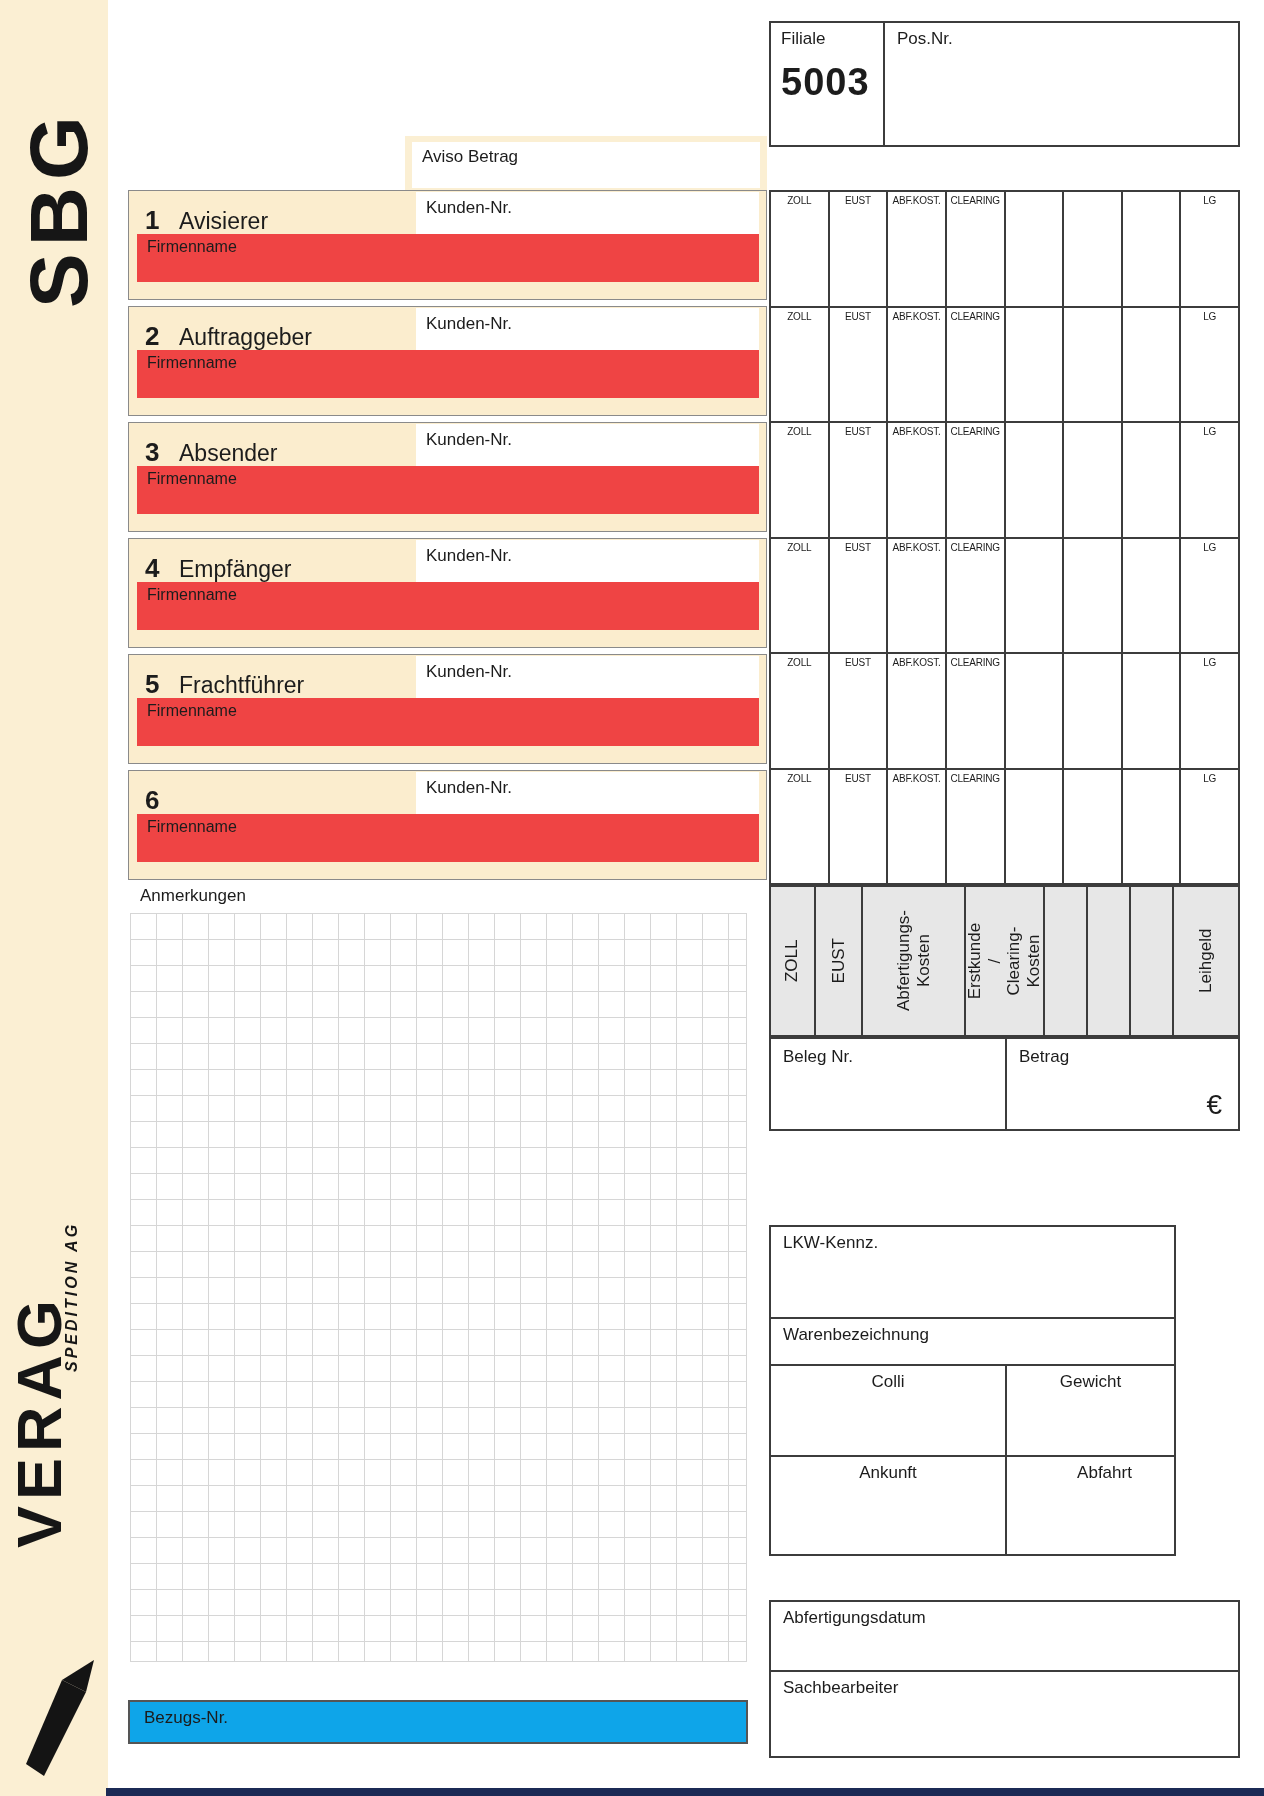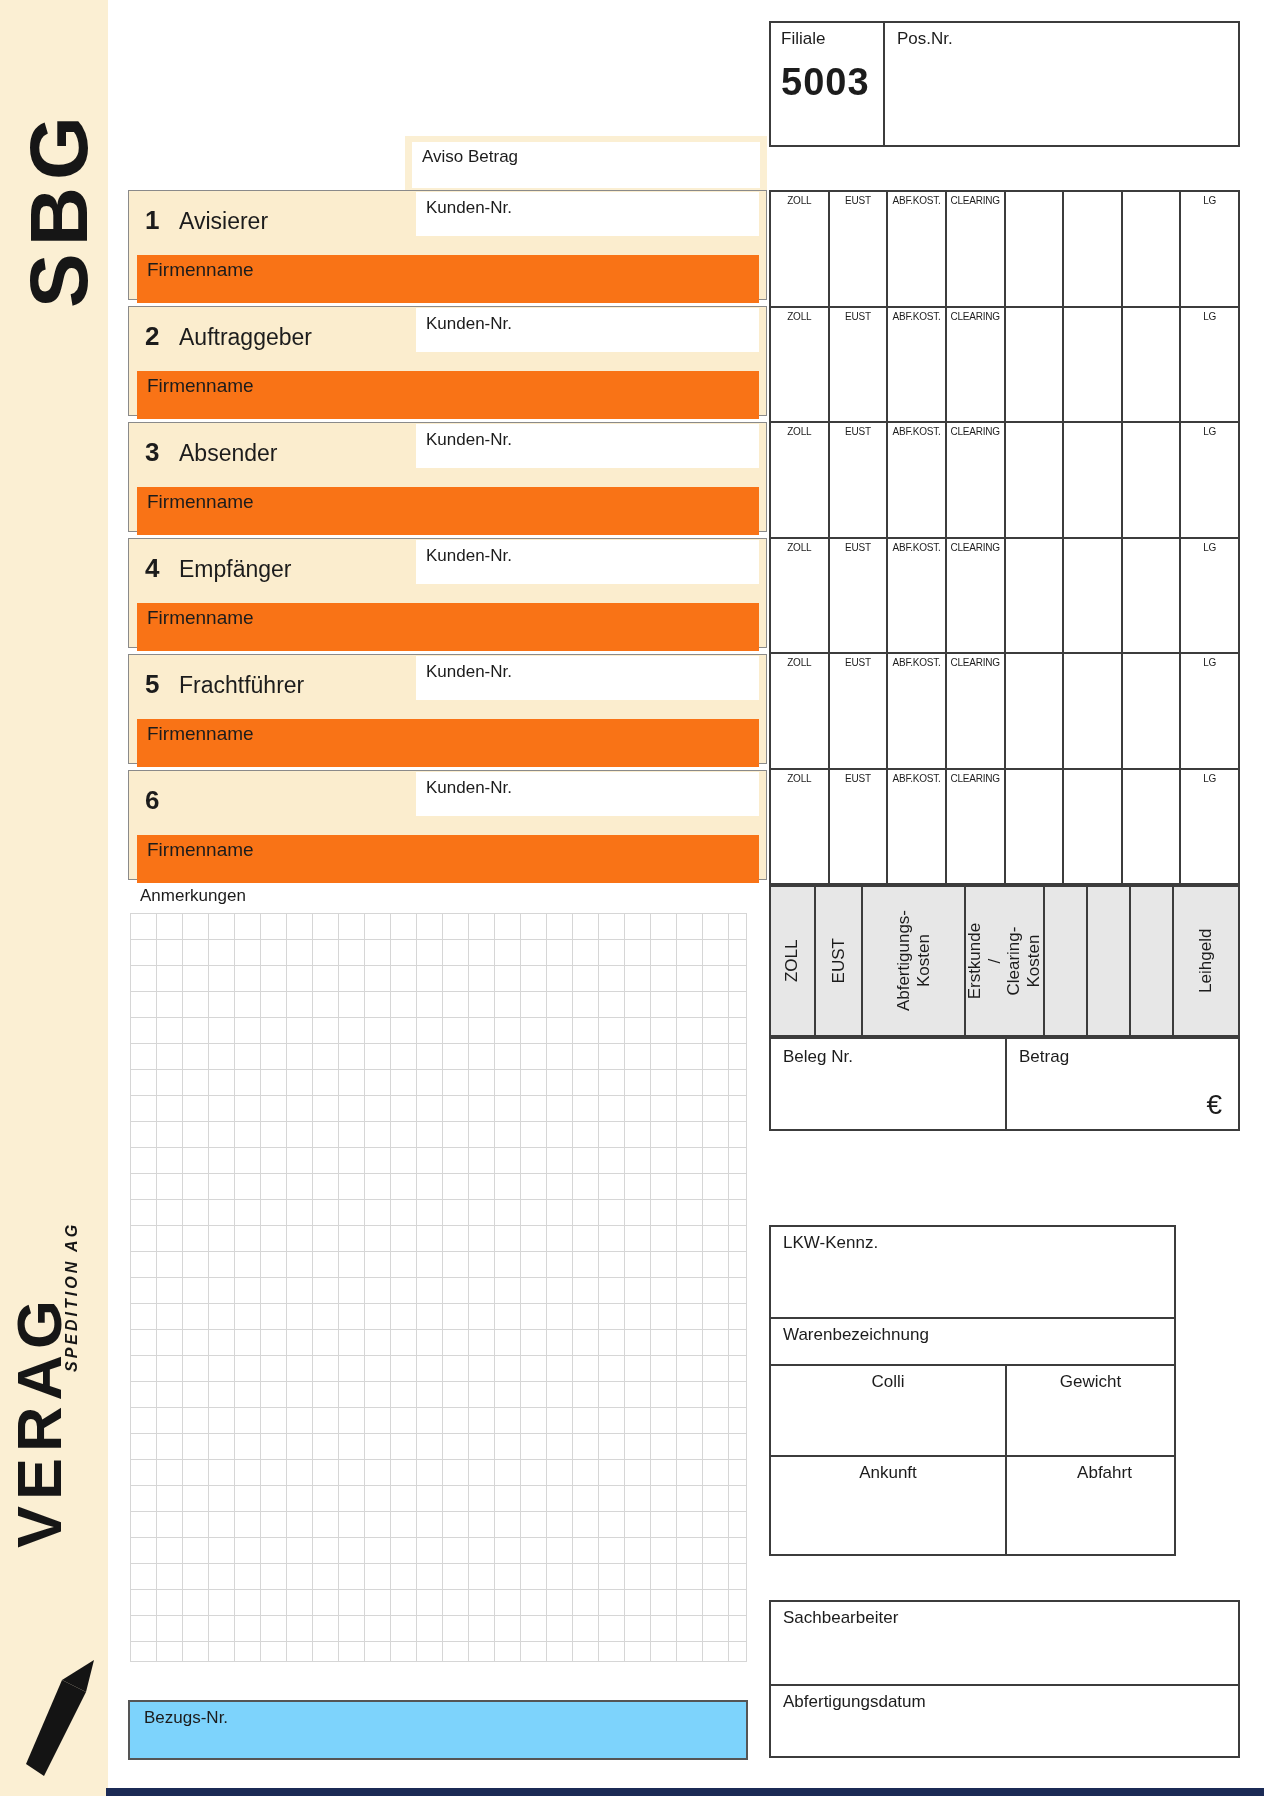--- a/index.html
+++ b/index.html
@@ -33,22 +33,22 @@
   .aviso-inner{position:absolute;left:7px;top:6px;right:7px;bottom:2px;background:#fff;}
   .aviso-inner .lbl17{position:absolute;left:10px;top:5px;}
 
   
   .section{left:128px;width:639px;height:110px;background:#FBEDCE;
            border:1.6px solid #8a8a8a;box-sizing:border-box;}
   .sec-num{position:absolute;left:16px;top:14px;font-size:26px;font-weight:bold;}
   .sec-title{position:absolute;left:50px;top:17px;font-size:23px;}
   .kbox{position:absolute;left:287px;top:1px;width:343px;height:44px;background:#fff;
         padding:6px 10px;box-sizing:border-box;font-size:17px;}
-  .fbox{position:absolute;left:8px;top:64px;width:622px;height:48px;background:#f97316;
-        padding:4px 10px;box-sizing:border-box;font-size:19px;}
+  .fbox{position:absolute;left:8px;top:43px;width:622px;height:48px;background:#ef4444;
+        padding:4px 10px;box-sizing:border-box;font-size:16px;}
 
   
   .abtable{left:769px;top:150px;width:471px;height:981px;}
   .abhead{position:absolute;top:0;left:0;width:471px;height:40px;background:#E7E7E7;
           border:2.5px solid #3c3c3c;box-sizing:border-box;display:flex;
           align-items:center;justify-content:center;font-size:20px;}
   .abrows{position:absolute;top:40px;left:0;width:471px;height:695px;border:2.5px solid #3c3c3c;
           box-sizing:border-box;display:flex;flex-direction:column;background:#fff;}
   .abrow{flex:1;display:flex;border-bottom:2px solid #3c3c3c;}
   .abrow:last-child{border-bottom:none;}
@@ -80,22 +80,22 @@
   .crow:last-child{border-bottom:none;gap:28px;}
   .csplit{display:flex;padding:0;}
   .ccell{position:relative;padding:6px 12px;box-sizing:border-box;text-align:center;}
   .ccell.first{width:236px;border-right:2px solid #3c3c3c;}
   .ccell.last{flex:1;}
 
   
   .procbox{left:769px;top:1600px;width:471px;border:2.5px solid #3c3c3c;box-sizing:border-box;background:#fff;}
 
   
-  .bezug{left:128px;top:1700px;width:620px;height:60px;border:2.5px solid #555;
-         box-sizing:border-box;padding:6px 14px;font-size:17px;background:#7dd3fc;}
+  .bezug{left:128px;top:1700px;width:620px;height:44px;border:2.5px solid #555;
+         box-sizing:border-box;padding:6px 14px;font-size:17px;background:#0ea5e9;}
 
   .botbar{left:106px;top:1788px;width:1158px;height:8px;background:#1B2A55;}
 
   .pencil{left:14px;top:1648px;width:100px;height:145px;}
 </style>
 </head>
 <body>
 
 <div class="page">
 
@@ -270,26 +270,26 @@
       <div class="ccell first"><span>Colli</span></div>
       <div class="ccell last"><span>Gewicht</span></div>
     </div>
     <div class="crow csplit" style="height:97px">
       <div class="ccell first"><span>Ankunft</span></div>
       <div class="ccell last"><span>Abfahrt</span></div>
     </div>
   </div>
 
   <div class="abs procbox">
+    <div class="crow" style="height:70px">
+      <span>Abfertigungsdatum</span>
+    </div>
     <div class="crow" style="height:84px">
       <span>Sachbearbeiter</span>
     </div>
-    <div class="crow" style="height:70px">
-      <span>Abfertigungsdatum</span>
-    </div>
   </div>
 
   <div class="abs bezug">
     <span>Bezugs-Nr.</span>
   </div>
 
   <div class="abs botbar"></div>
 
 </div>
 

